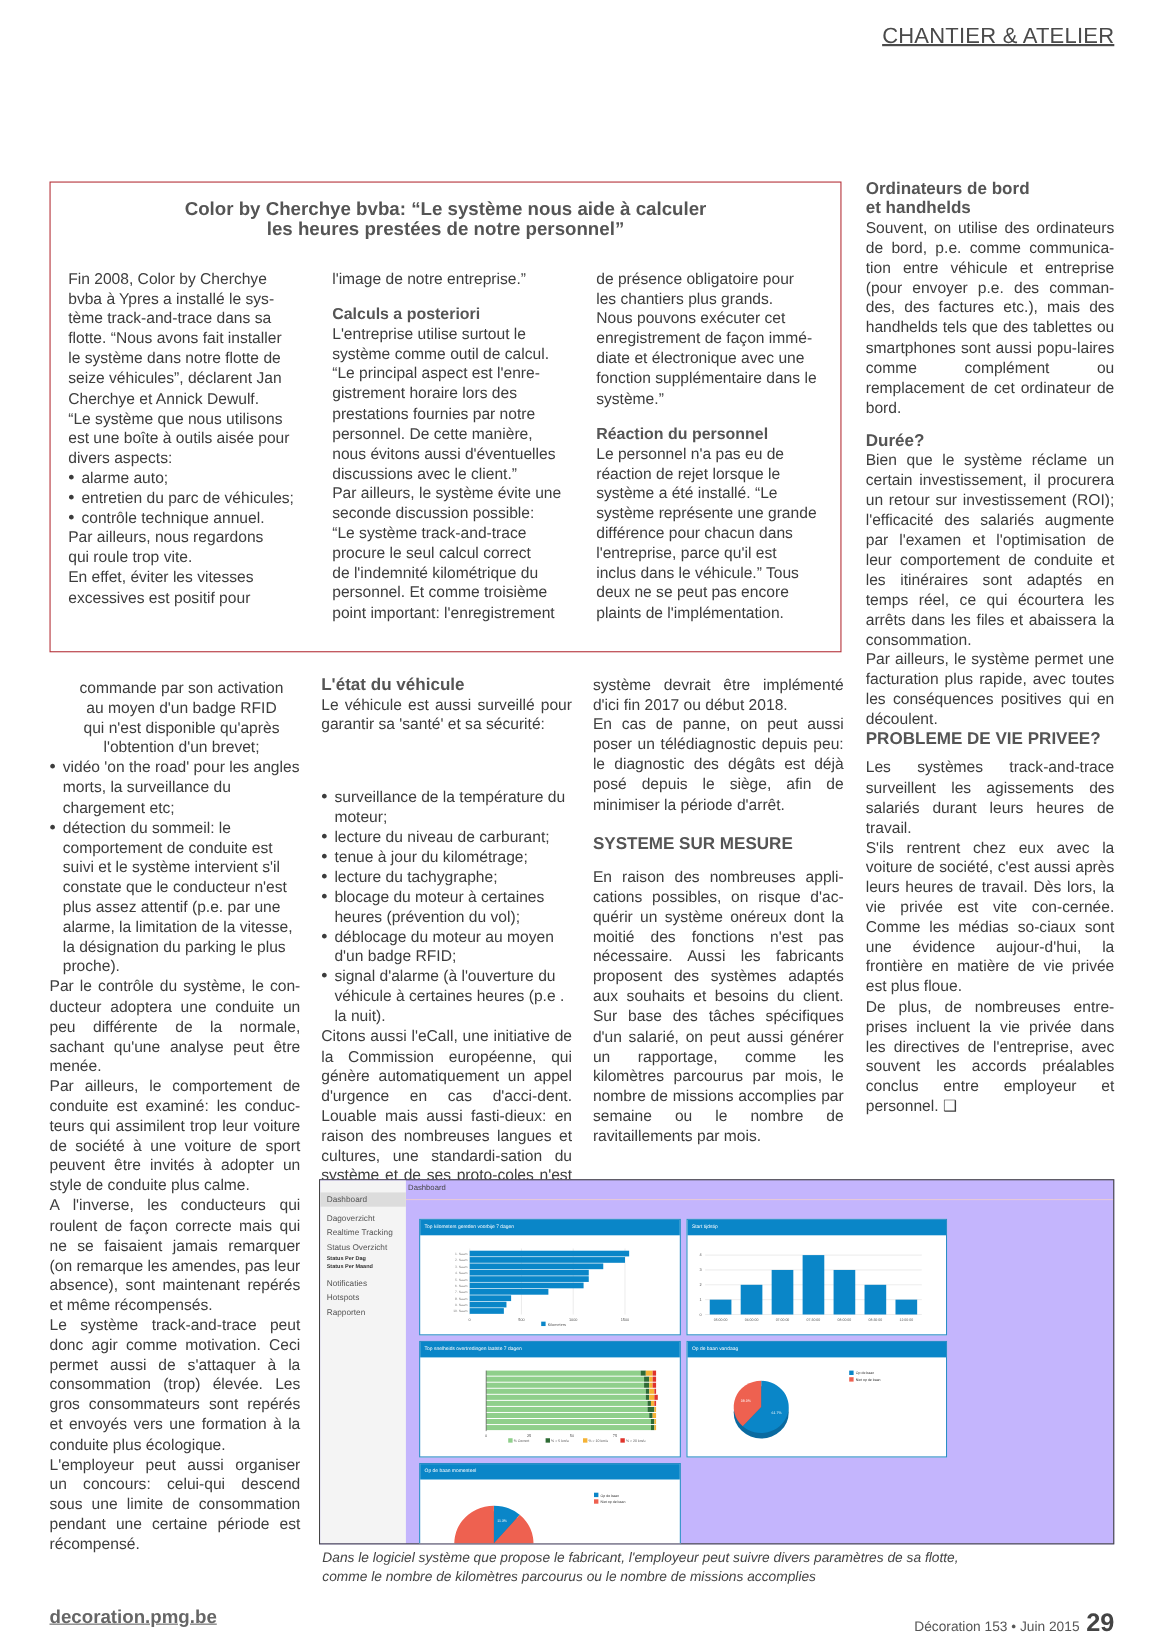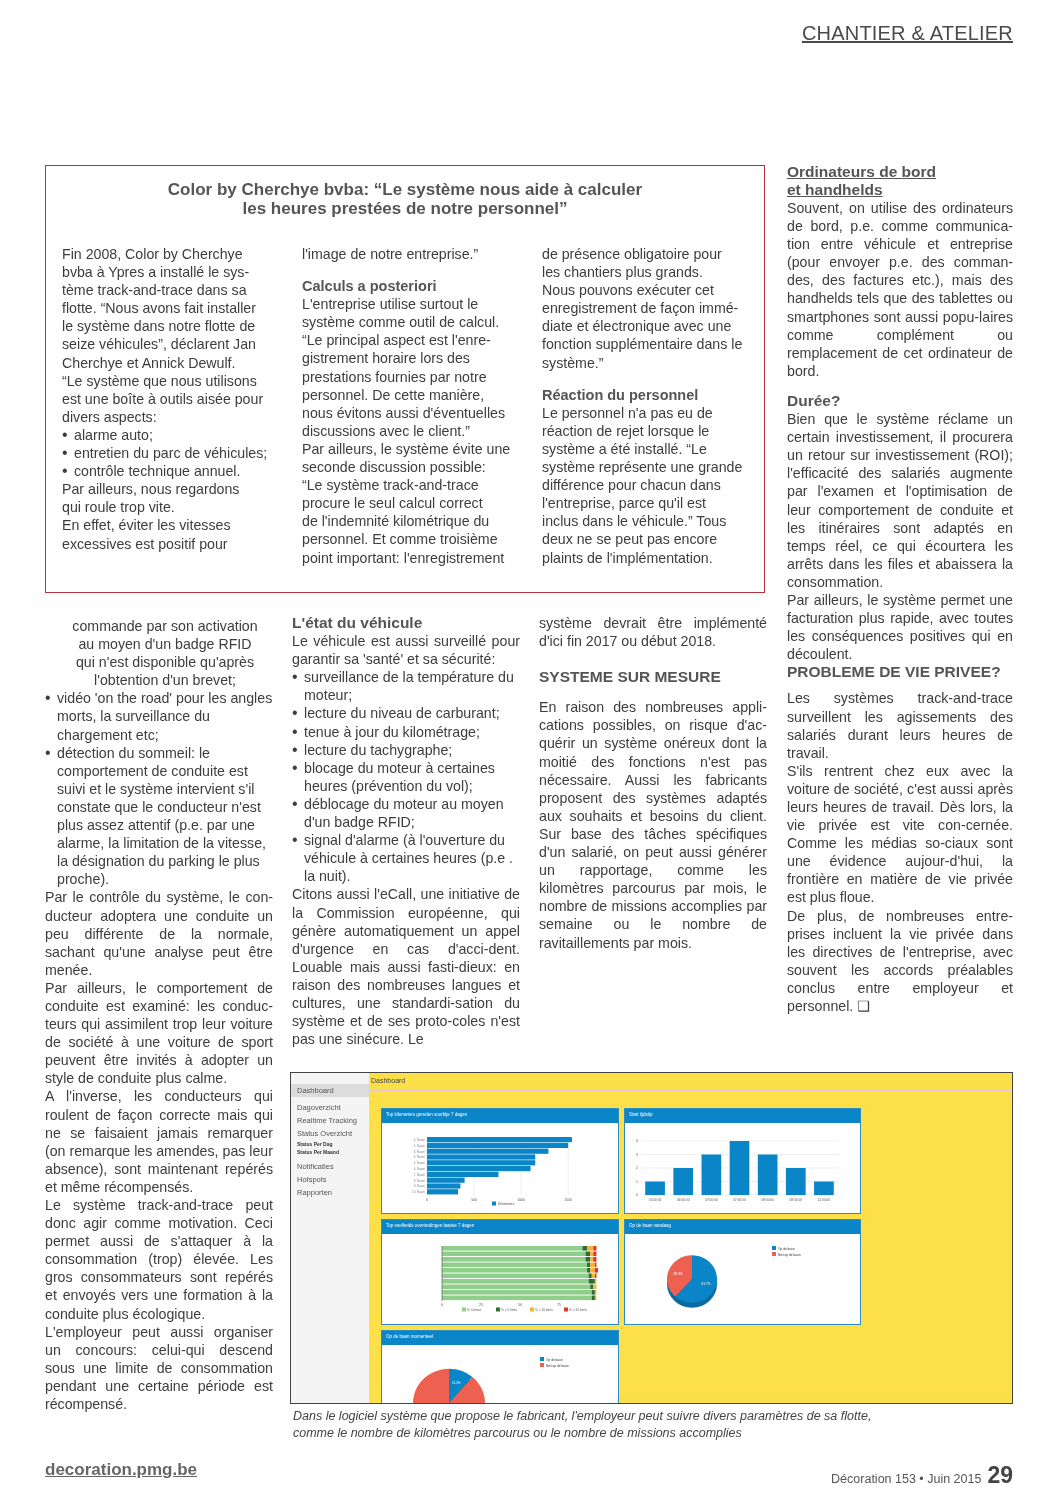--- a/index.html
+++ b/index.html
@@ -13,21 +13,21 @@
                font-size:17px; line-height:19px; color:#555; }
   .col { font-size:14.2px; line-height:18.1px; color:#3d3d3d; }
   .col p { margin:0; }
   .col .h { font-weight:bold; color:#555; font-size:14.5px; }
   .col .hc { font-weight:bold; color:#555; font-size:15.5px; margin-top:12px; margin-bottom:8px; }
   .col ul { margin:0; padding:0; list-style:none; }
   .col li { position:relative; padding-left:12px; }
   .col li::before { content:"\2022"; position:absolute; left:0; top:0; font-size:16px; }
   .just { text-align:justify; }
   .gap { height:14px; }
-  .dash { left:290px; top:1072px; width:723px; height:332px; border:1.5px solid #444; box-sizing:border-box; background:#fde047; overflow:hidden; }
+  .dash { left:290px; top:1072px; width:723px; height:332px; border:1.5px solid #444; box-sizing:border-box; background:#c4b5fd; overflow:hidden; }
   .dash-side { position:absolute; left:0; top:0; width:78px; height:100%; background:#f4f4f4; font-size:7.5px; color:#555; }
   .dash-side div { padding:2px 6px; }
   .dash-side .active { background:#dcdcdc; margin-top:11px; }
   .dash-side .sub { font-size:5px; font-weight:bold; color:#333; padding-top:1px; padding-bottom:1px; }
   .dash-head { position:absolute; left:80px; top:4px; font-size:7px; color:#444; }
   .dash-line { position:absolute; left:78px; right:0; top:17px; height:1px; background:#e6c9d8; }
   .panel { position:absolute; border:1px solid #2a8dc6; background:#fff; }
   .panel-h { background:#0a86c8; color:#fff; font-size:4.5px; padding:3px 4px; height:8px; box-sizing:content-box; }
   .caption { left:293px; top:1408px; font-size:12.5px; line-height:17px; font-style:italic; color:#444; }
   .footer-left { left:45px; top:1460px; font-size:17px; color:#666; text-decoration:underline; font-weight:bold; }
@@ -114,21 +114,21 @@
       <div>système représente une grande</div>
       <div>différence pour chacun dans</div>
       <div>l'entreprise, parce qu'il est</div>
       <div>inclus dans le véhicule.” Tous</div>
       <div>deux ne se peut pas encore</div>
       <div>plaints de l'implémentation.</div>
     </div>
 </div>
 
 <div class="abs col just" style="left:787px; top:163px; width:226px;">
-  <p class="h" style="font-size:15.5px; line-height:18px;text-decoration:underline;">
+  <p class="h" style="font-size:15.5px; line-height:18px;">
     <span>Ordinateurs de bord</span><br>
     <span>et handhelds</span>
   </p>
   <p>Souvent, on utilise des ordinateurs de bord, p.e. comme communica-tion entre véhicule et entreprise (pour envoyer p.e. des comman-des, des factures etc.), mais des handhelds tels que des tablettes ou smartphones sont aussi popu-laires comme complément ou remplacement de cet ordinateur de bord.</p>
   <p class="h" style="font-size:15.5px; margin-top:12px;">Durée?</p>
   <p>Bien que le système réclame un certain investissement, il procurera un retour sur investissement (ROI); l'efficacité des salariés augmente par l'examen et l'optimisation de leur comportement de conduite et les itinéraires sont adaptés en temps réel, ce qui écourtera les arrêts dans les files et abaissera la consommation.</p>
   <p>Par ailleurs, le système permet une facturation plus rapide, avec toutes les conséquences positives qui en découlent.</p>
   <p class="hc" style="margin-top:0;">PROBLEME DE VIE PRIVEE?</p>
   <p>Les systèmes track-and-trace surveillent les agissements des salariés durant leurs heures de travail.</p>
   <p>S'ils rentrent chez eux avec la voiture de société, c'est aussi après leurs heures de travail. Dès lors, la vie privée est vite con-cernée. Comme les médias so-ciaux sont une évidence aujour-d'hui, la frontière en matière de vie privée est plus floue.</p>
@@ -151,34 +151,35 @@
       <p>Par ailleurs, le comportement de conduite est examiné: les conduc-teurs qui assimilent trop leur voiture de société à une voiture de sport peuvent être invités à adopter un style de conduite plus calme.</p>
       <p>A l'inverse, les conducteurs qui roulent de façon correcte mais qui ne se faisaient jamais remarquer (on remarque les amendes, pas leur absence), sont maintenant repérés et même récompensés.</p>
       <p>Le système track-and-trace peut donc agir comme motivation. Ceci permet aussi de s'attaquer à la consommation (trop) élevée. Les gros consommateurs sont repérés et envoyés vers une formation à la conduite plus écologique.</p>
       <p>L'employeur peut aussi organiser un concours: celui-qui descend sous une limite de consommation pendant une certaine période est récompensé.</p>
     </div>
 </div>
 
 <div class="abs col just" style="left:292px; top:614px; width:228px;">
   <p class="h" style="font-size:15.5px;">L'état du véhicule</p>
   <p>Le véhicule est aussi surveillé pour garantir sa 'santé' et sa sécurité:</p>
-  <ul id="cm-bullets" style="text-align:left;">
+  <ul id="cm-bullets" style="text-align:left;margin-top:48px;">
       <li>surveillance de la température du moteur;</li>
       <li>lecture du niveau de carburant;</li>
       <li>tenue à jour du kilométrage;</li>
       <li>lecture du tachygraphe;</li>
       <li>blocage du moteur à certaines heures (prévention du vol);</li>
       <li>déblocage du moteur au moyen d'un badge RFID;</li>
       <li>signal d'alarme (à l'ouverture du véhicule à certaines heures (p.e . la nuit).</li>
     </ul>
   <p>Citons aussi l'eCall, une initiative de la Commission européenne, qui génère automatiquement un appel d'urgence en cas d'acci-dent. Louable mais aussi fasti-dieux: en raison des nombreuses langues et cultures, une standardi-sation du système et de ses proto-coles n'est pas une sinécure. Le</p>
 </div>
 
 <div class="abs col just" style="left:539px; top:614px; width:228px;">
   <p>système devrait être implémenté d'ici fin 2017 ou début 2018.</p>
+  <p>En cas de panne, on peut aussi poser un télédiagnostic depuis peu: le diagnostic des dégâts est déjà posé depuis le siège, afin de minimiser la période d'arrêt.</p>
   <p class="hc" style="margin-top:18px; margin-bottom:12px;">SYSTEME SUR MESURE</p>
   <p>En raison des nombreuses appli-cations possibles, on risque d'ac-quérir un système onéreux dont la moitié des fonctions n'est pas nécessaire. Aussi les fabricants proposent des systèmes adaptés aux souhaits et besoins du client. Sur base des tâches spécifiques d'un salarié, on peut aussi générer un rapportage, comme les kilomètres parcourus par mois, le nombre de missions accomplies par semaine ou le nombre de ravitaillements par mois.</p>
 </div>
 
 <div class="abs dash">
   <div class="dash-side" id="dash-nav">
       <div class="active">Dashboard</div>
       <div class="" style="margin-top: 4px;">Dagoverzicht</div>
       <div class="">Realtime Tracking</div>
       <div class="">Status Overzicht</div>

